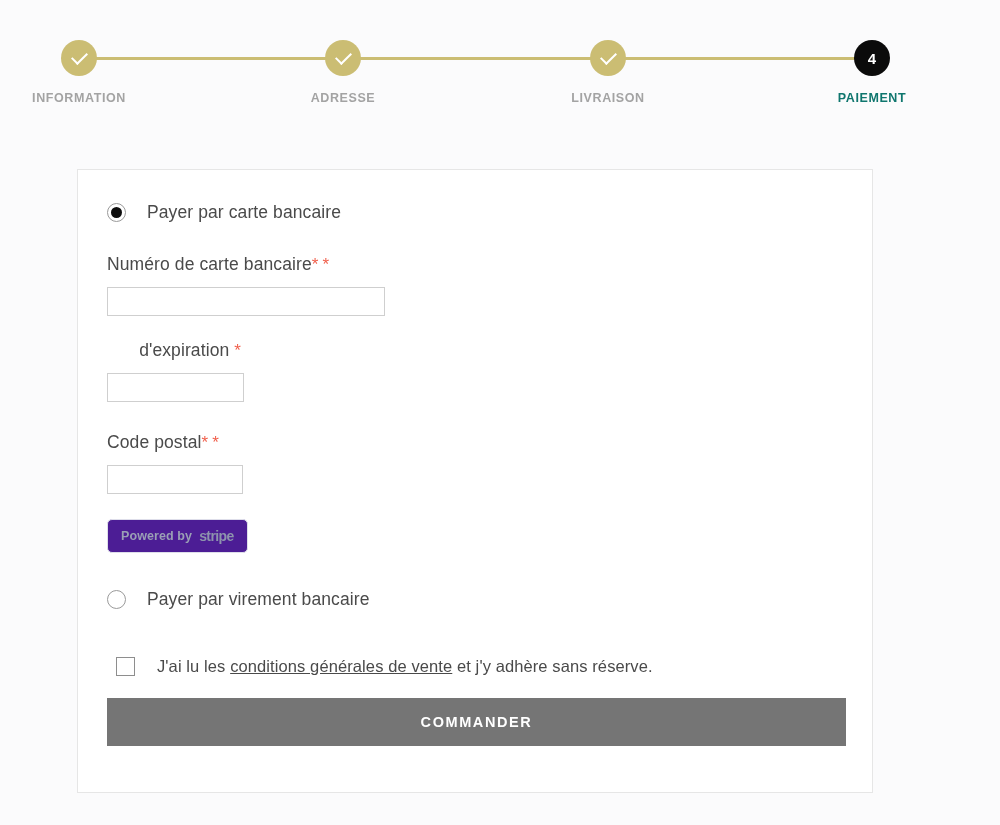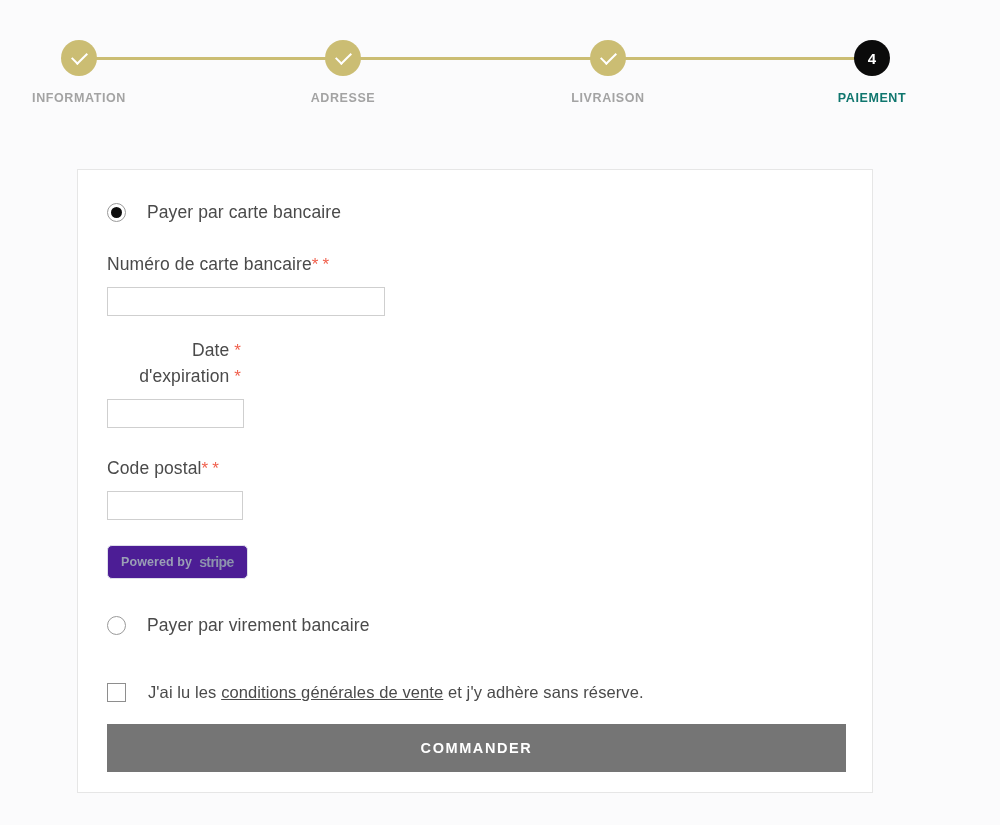--- a/index.html
+++ b/index.html
@@ -205,20 +205,21 @@
     margin-left: 7px;
     letter-spacing: -0.6px;
   }
 
   .transfer-row { margin-top: 33px; }
 
   
   .terms-row {
     margin-top: 43px;
     display: flex;
+    margin-left: 9px;
   }
   .checkbox {
     width: 19px;
     height: 19px;
     border: 1.6px solid #8e8e8e;
     background: #ffffff;
     box-sizing: border-box;
     flex: none;
   }
   .terms-text {
@@ -294,21 +295,20 @@
     </div>
 
     <div class="card-number-block">
       <div class="field-label"><span>Numéro de carte bancaire</span><span class="req">*</span><span class="req">*</span></div>
       <input class="text-input" type="text" value="" style="">
     </div>
 
     <div class="exp-row">
       <div class="exp-col">
         <div class="label-wrap">
-          <div class="field-label"><span>Date</span> <span class="req">*</span></div>
           <div class="field-label"><span>d'expiration</span> <span class="req">*</span></div>
         </div>
         <input class="text-input" type="text" value="" style="">
       </div>
     </div>
 
     <div class="postal-block">
       <div class="field-label"><span>Code postal</span><span class="req">*</span><span class="req">*</span></div>
       <input class="text-input" type="text" value="" style="">
     </div>

